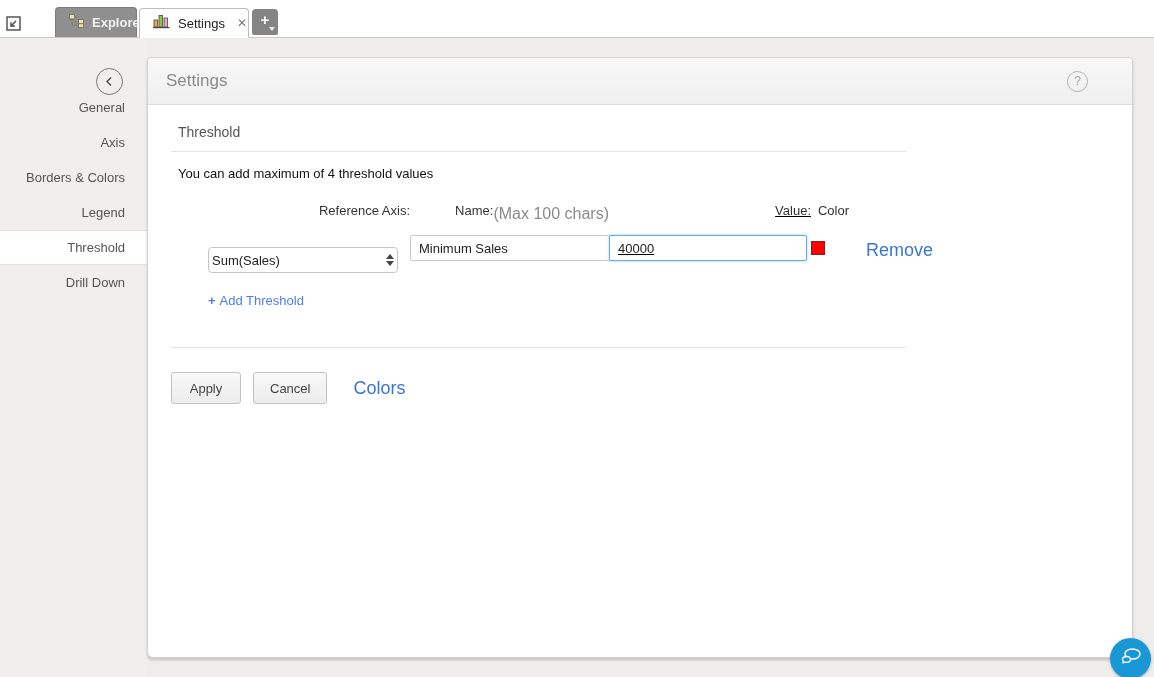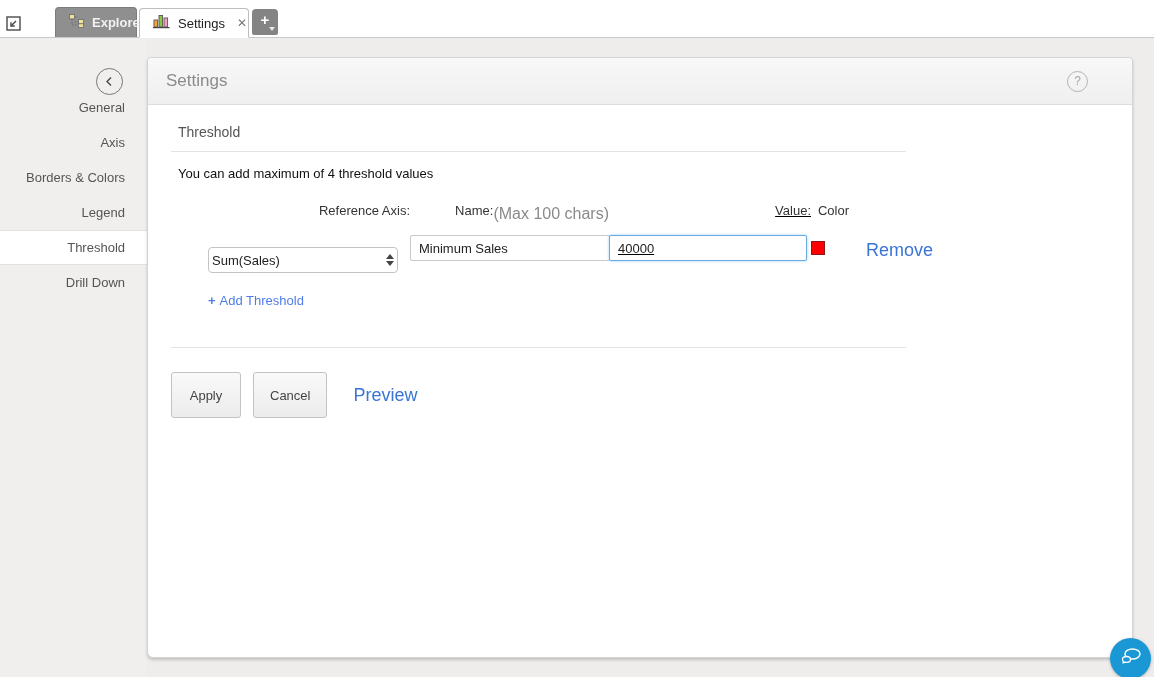--- a/index.html
+++ b/index.html
@@ -276,21 +276,21 @@
 
   .divider2 { margin-top: 38px; }
 
   .actions {
     margin: 24px 0 0 23px;
     display: flex;
     align-items: center;
   }
   .btn {
     min-width: 70px;
-    height: 46px;
+    height: 32px;
     padding: 0 16px;
     font-size: 13px;
     color: #444;
     background: linear-gradient(#f9f9f9, #ececec);
     border: 1px solid #c3c3c3;
     border-radius: 3px;
     cursor: pointer;
     font-family: "Liberation Sans", sans-serif;
   }
   .btn + .btn { margin-left: 12px; }
@@ -426,21 +426,21 @@
 
     <div class="add-threshold">
       <span class="plus">+</span><span>Add Threshold</span>
     </div>
 
     <div class="hdivider divider2"></div>
 
     <div class="actions">
       <button class="btn">Apply</button>
       <button class="btn">Cancel</button>
-      <a class="link">Preview</a>
+      <a class="link">Colors</a>
     </div>
   </div>
 
   <div class="chat-fab">
     <span>
       <svg width="24" height="19" viewBox="0 0 24 19">
         <path d="M13.5 2 C17.6 2 21 4.2 21 7 C21 9.8 17.6 12 13.5 12 C12.6 12 11.7 11.9 10.9 11.7 L8.2 13 L8.9 10.8 C7.2 9.9 6 8.6 6 7 C6 4.2 9.4 2 13.5 2 Z" fill="none" stroke="#ffffff" stroke-width="1.4" stroke-linejoin="round"></path>
         <path d="M7.5 9.5 C9.7 9.5 11.5 10.8 11.5 12.4 C11.5 14 9.7 15.3 7.5 15.3 C7 15.3 6.5 15.2 6 15.1 L4 16 L4.6 14.5 C3.6 14 3.5 13.3 3.5 12.4 C3.5 10.8 5.3 9.5 7.5 9.5 Z" fill="#1a97d5" stroke="#ffffff" stroke-width="1.3" stroke-linejoin="round"></path>
       </svg>
     </span>

